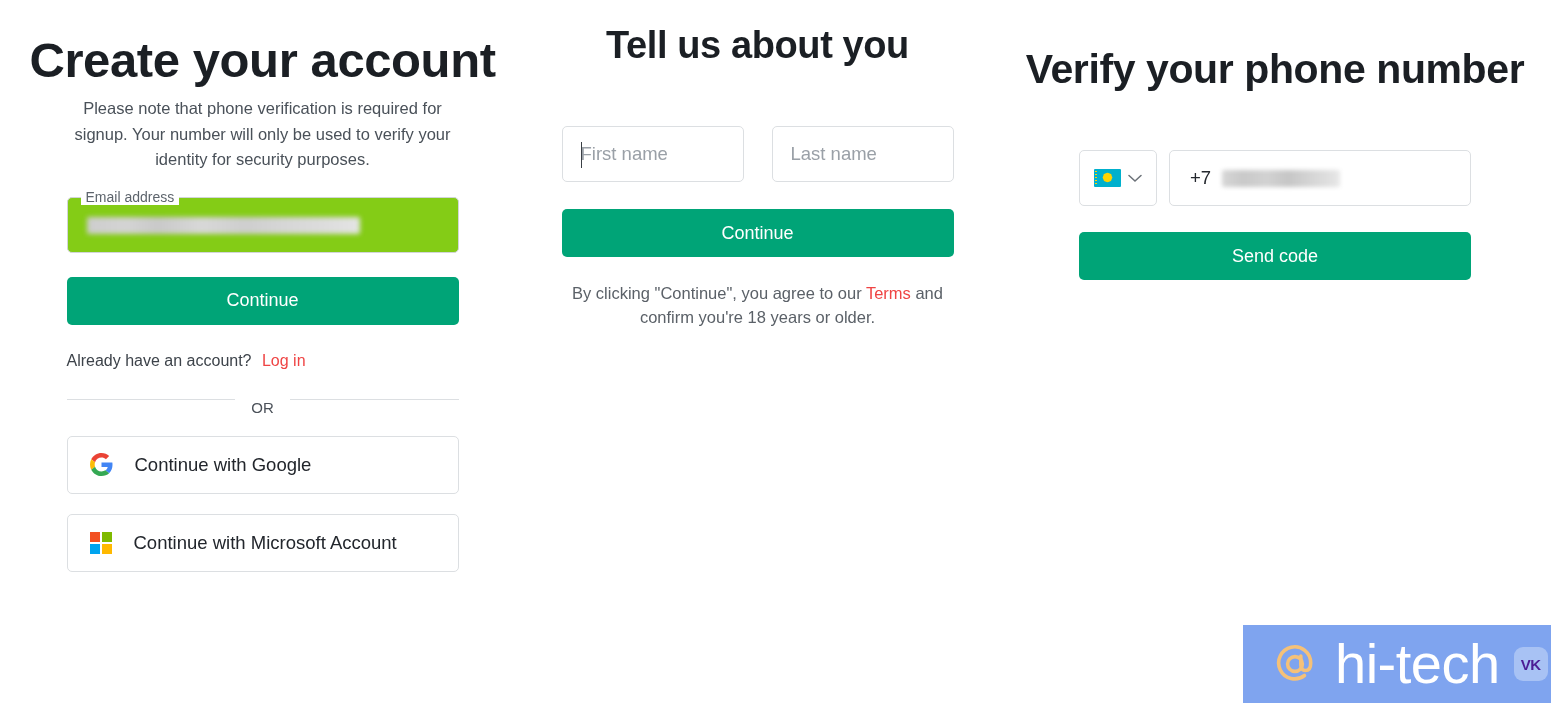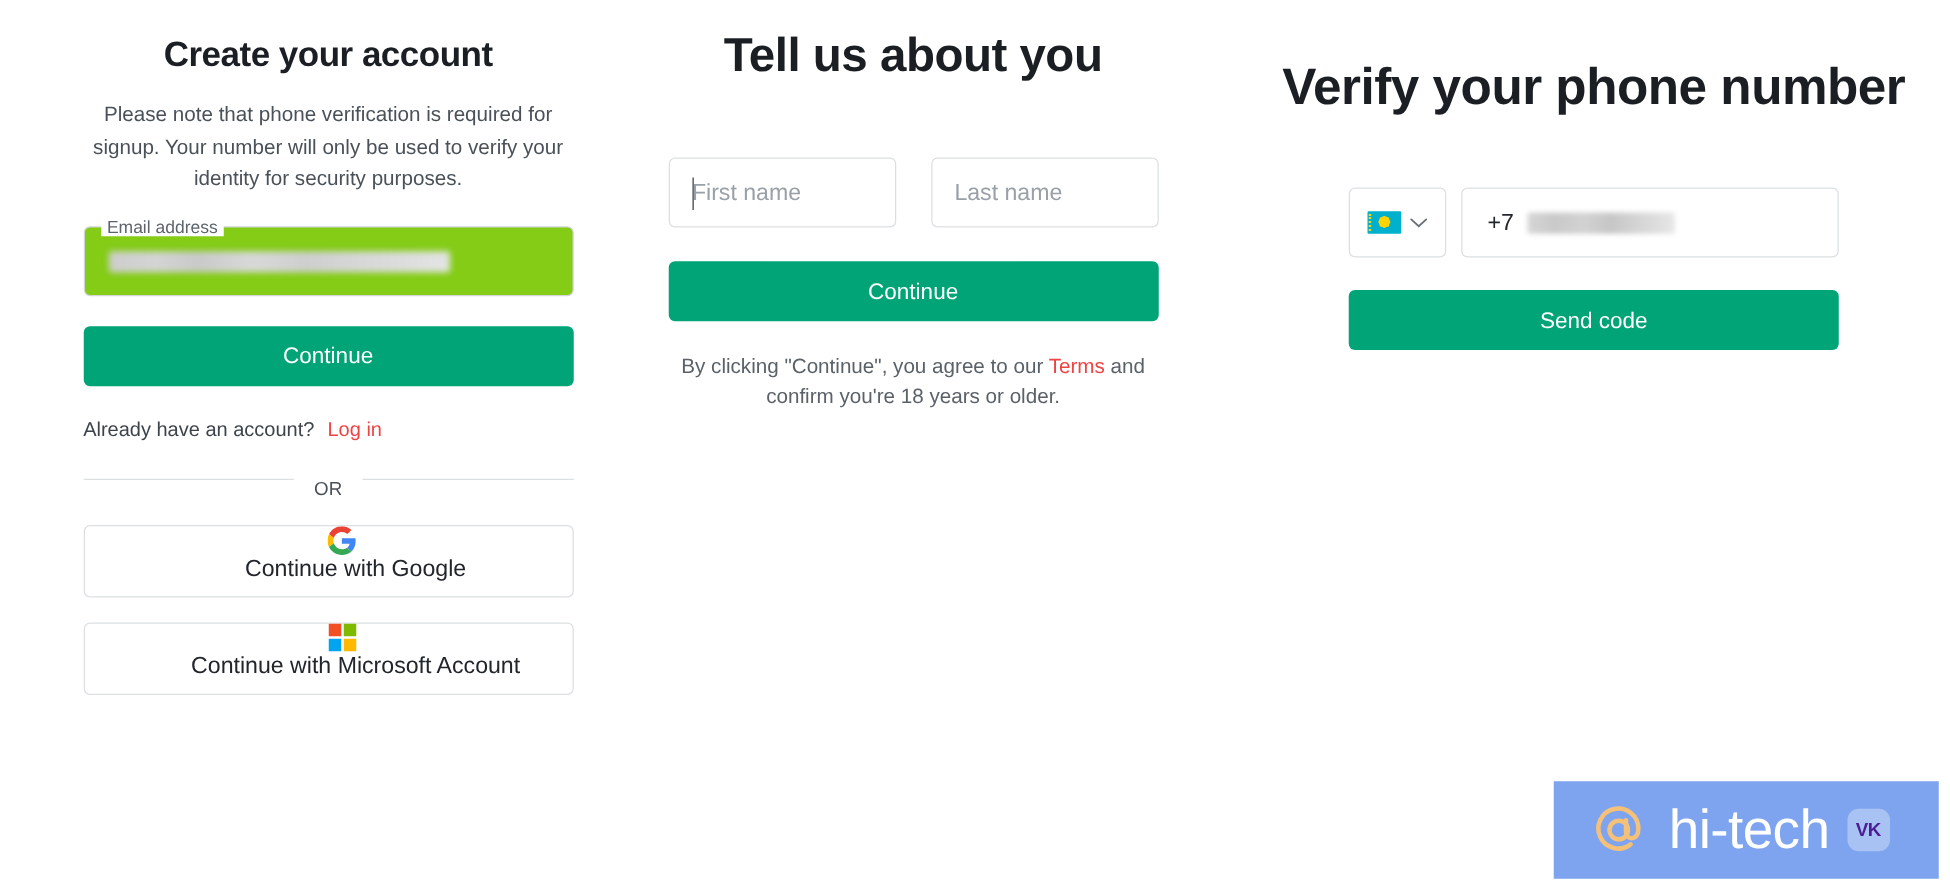--- a/index.html
+++ b/index.html
@@ -17,34 +17,34 @@
     -webkit-font-smoothing: antialiased;
   }
 
   .panel {
     position: absolute;
     top: 0;
   }
 
   
   #panel-create { left: 0; width: 525px; }
-  #panel-tell   { left: 498px; width: 465px; }
+  #panel-tell   { left: 525px; width: 465px; }
   #panel-verify { left: 990px; width: 570px; }
 
   .heading {
     text-align: center;
     font-weight: bold;
     color: #1b1f24;
     letter-spacing: -0.4px;
     margin: 0;
   }
   #create-heading {
-    font-size: 28px;
+    font-size: 49px;
     line-height: 48px;
-    padding-top: 20px;
+    padding-top: 36px;
   }
   #tell-heading {
     font-size: 38px;
     line-height: 46px;
     padding-top: 22px;
   }
   #verify-heading {
     font-size: 41px;
     line-height: 50px;
     padding-top: 44px;
@@ -148,21 +148,20 @@
     width: 100%;
     height: 58px;
     margin-top: 20px;
     border: 1px solid #dcdfe2;
     border-radius: 5px;
     background: #fff;
     box-sizing: border-box;
     cursor: pointer;
     padding: 0 0 0 22px;
     font-family: "Liberation Sans", sans-serif;
-    flex-direction: column;
   }
   .btn-social .social-label {
     font-size: 18.5px;
     color: #22262c;
     margin-left: 22px;
   }
 
   .ms-logo {
     width: 22px;
     height: 22px;
@@ -314,21 +313,21 @@
     width: 308px;
     height: 78px;
     background: #7fa4ef;
     display: flex;
     align-items: center;
     padding-left: 26px;
     box-sizing: border-box;
     gap: 14px;
   }
   #watermark .wm-text {
-    font-size: 44px;
+    font-size: 56px;
     line-height: 44px;
     color: #ffffff;
     letter-spacing: -0.5px;
   }
   #watermark .vk-badge {
     width: 34px;
     height: 34px;
     border-radius: 9px;
     background: #a8c2f4;
     display: flex;

